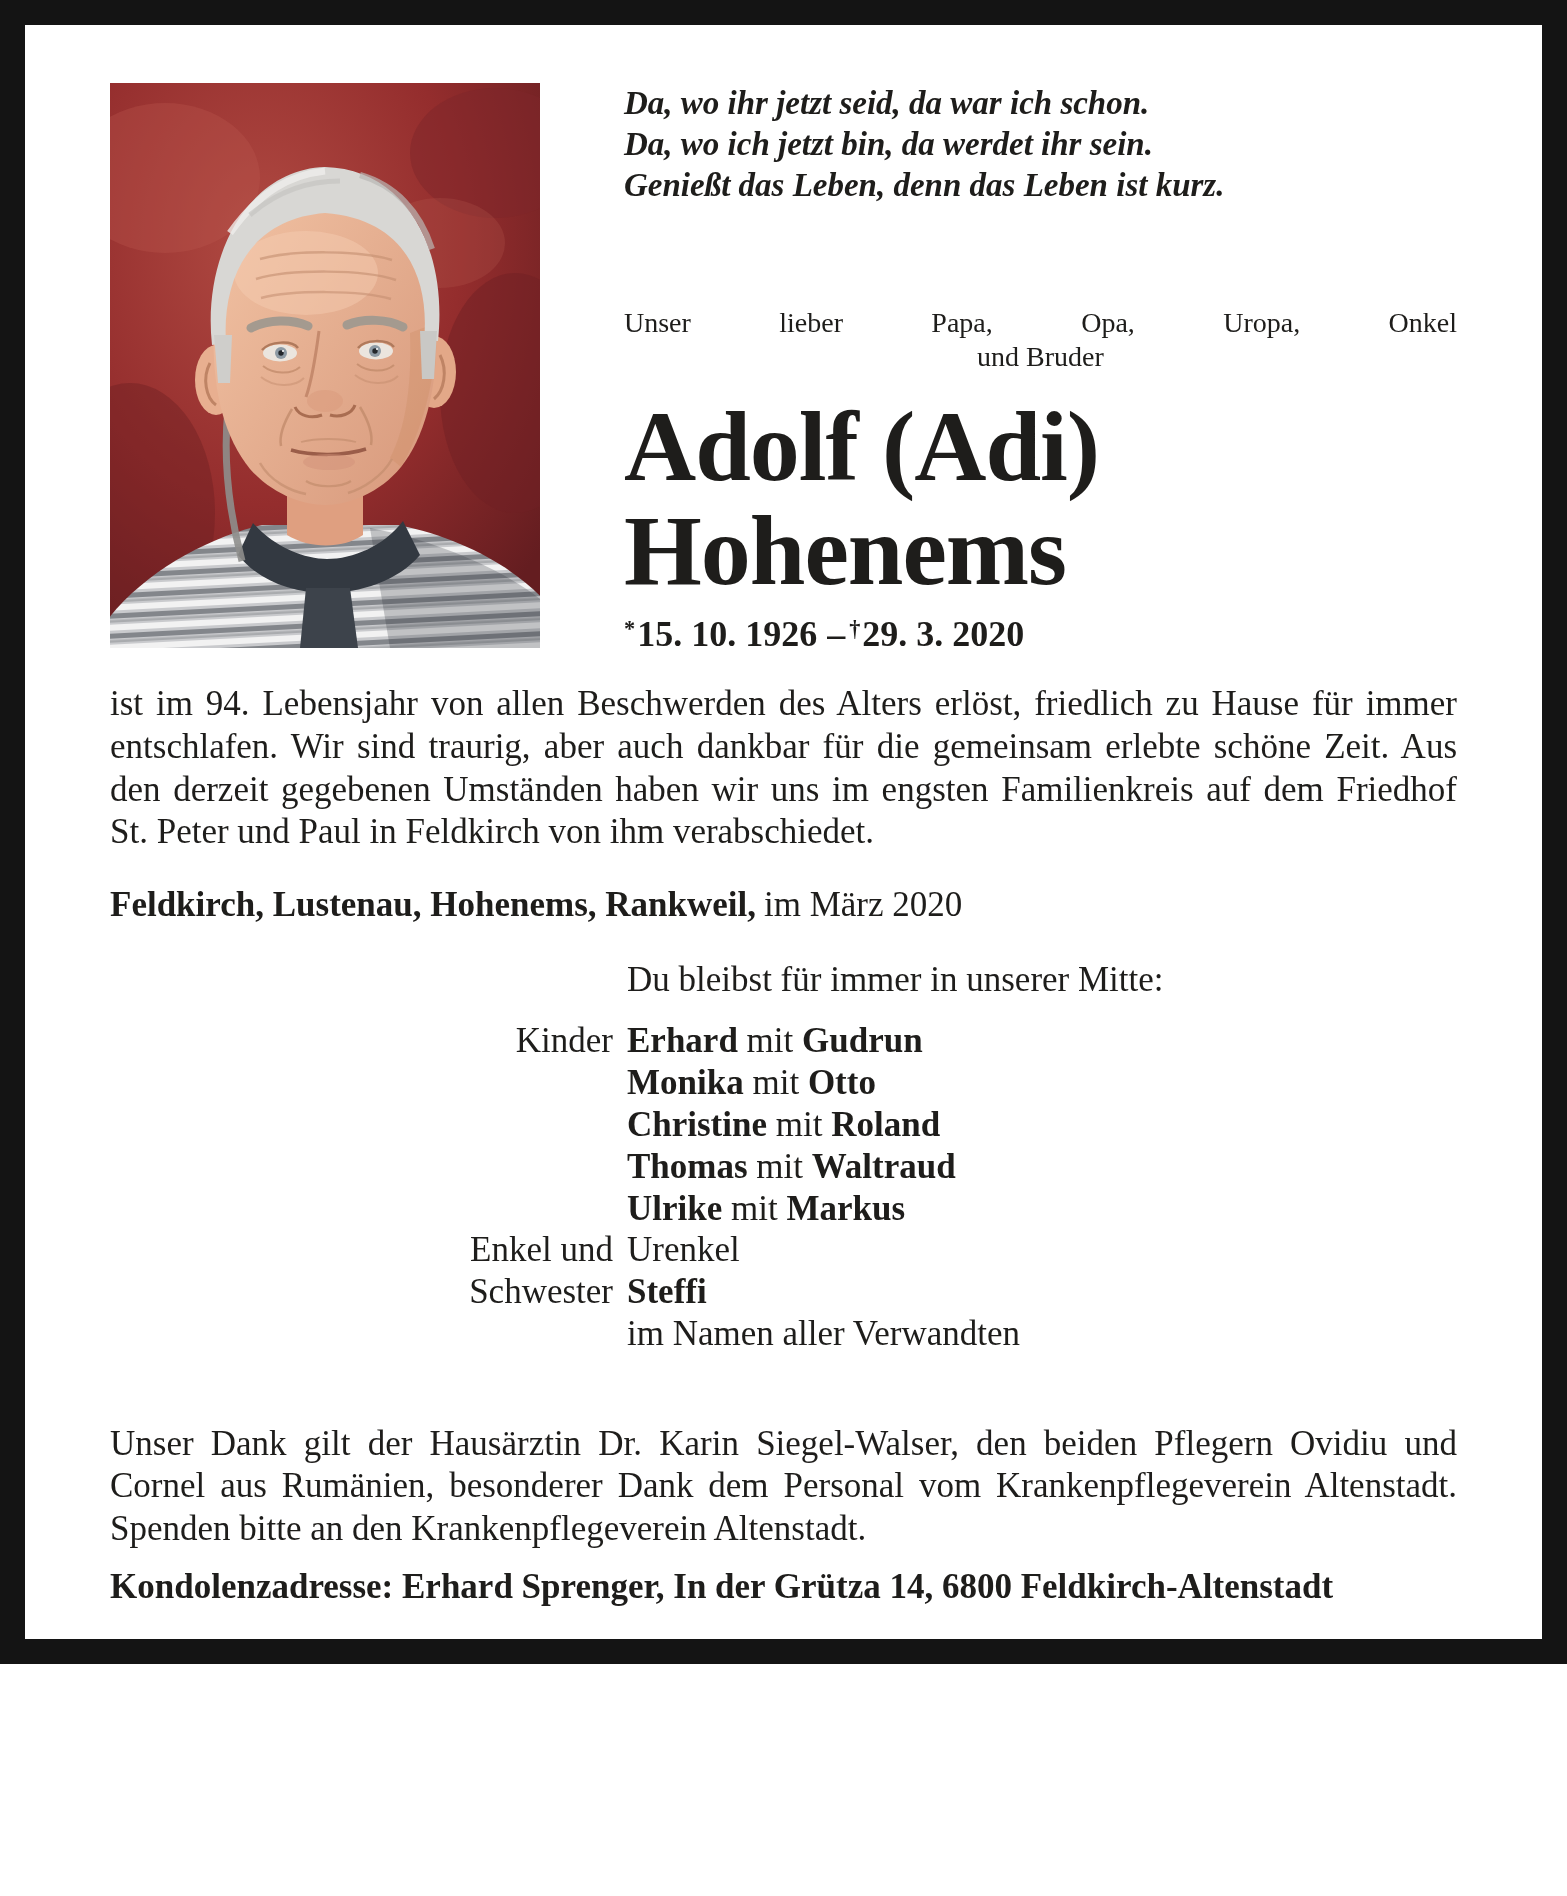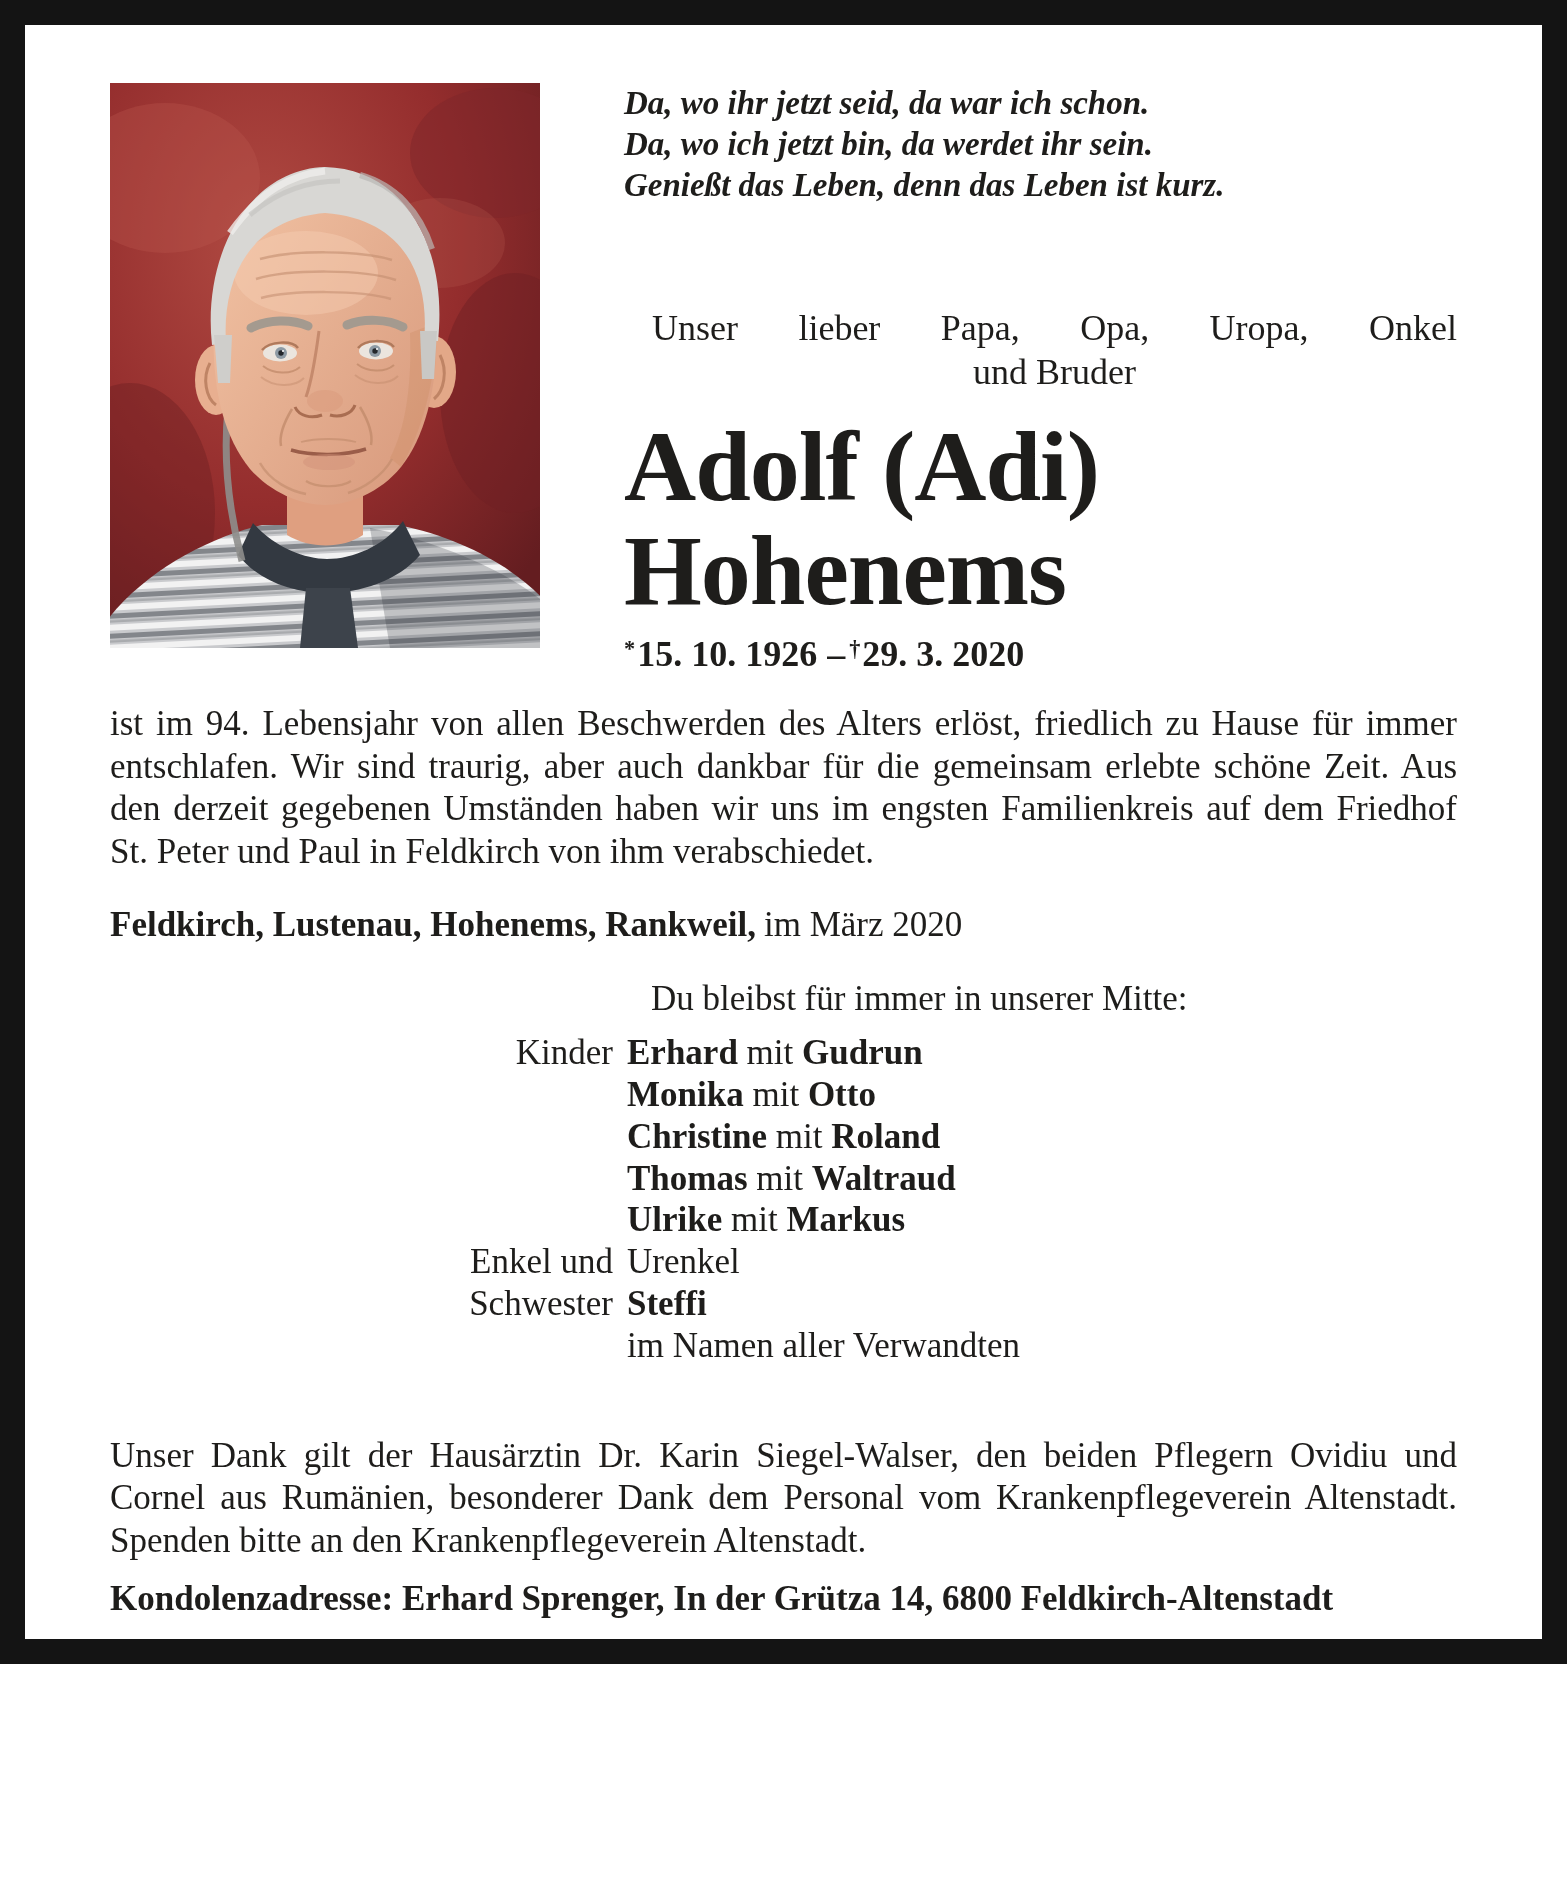--- a/index.html
+++ b/index.html
@@ -14,39 +14,39 @@
   .content { padding:58px 85px 0 85px; }
 
   
   .top { display:flex; gap:84px; }
   .photo { width:430px; height:565px; flex:0 0 430px; overflow:hidden; }
   .photo svg { width:100%; height:100%; display:block; }
   .right-col { flex:1; min-width:0; }
 
   .epitaph { font-size:33px; line-height:1.24; font-weight:700; font-style:italic; }
 
-  .intro { margin-top:100px; font-size:36px; line-height:1.24;margin-left:28px; }
+  .intro { margin-top:100px; font-size:28px; line-height:1.24; }
   .intro-line1 { text-align:justify; text-align-last:justify; }
   .intro-line2 { text-align:center;font-family:Liberation Serif, serif; }
 
   .name { margin-top:20px; font-size:100px; line-height:1.04; font-weight:700; letter-spacing:-1px; }
   .name-line { display:block; }
 
   .dates { margin-top:10px; font-size:36px; font-weight:700; }
   .date-sym { font-size:0.62em; vertical-align:0.45em; margin-right:2px; }
   .dash { margin:0 4px 0 10px; }
 
   
   .body-text { margin-top:28px; font-size:35px; line-height:1.22; text-align:justify; }
   .places { margin-top:30px; font-size:35px; line-height:1.22; }
   .places b { margin-right:8px; }
 
   .family { margin-top:32px; font-size:35px; line-height:1.08; }
   .fam-row { display:flex; padding:2px 0; }
-  .fam-heading-row { margin-bottom:12px;gap:24px; }
+  .fam-heading-row { margin-bottom:20px; }
   .fam-label { flex:0 0 517px; text-align:right; padding-right:14px;font-family:Liberation Serif, serif; }
   .fam-value { flex:1; text-align:left; }
 
   .thanks { margin-top:68px; }
   .condolence { margin-top:16px; font-size:35px; font-weight:700; }
 </style>
 </head>
 <body>
 
 <div class="frame">

